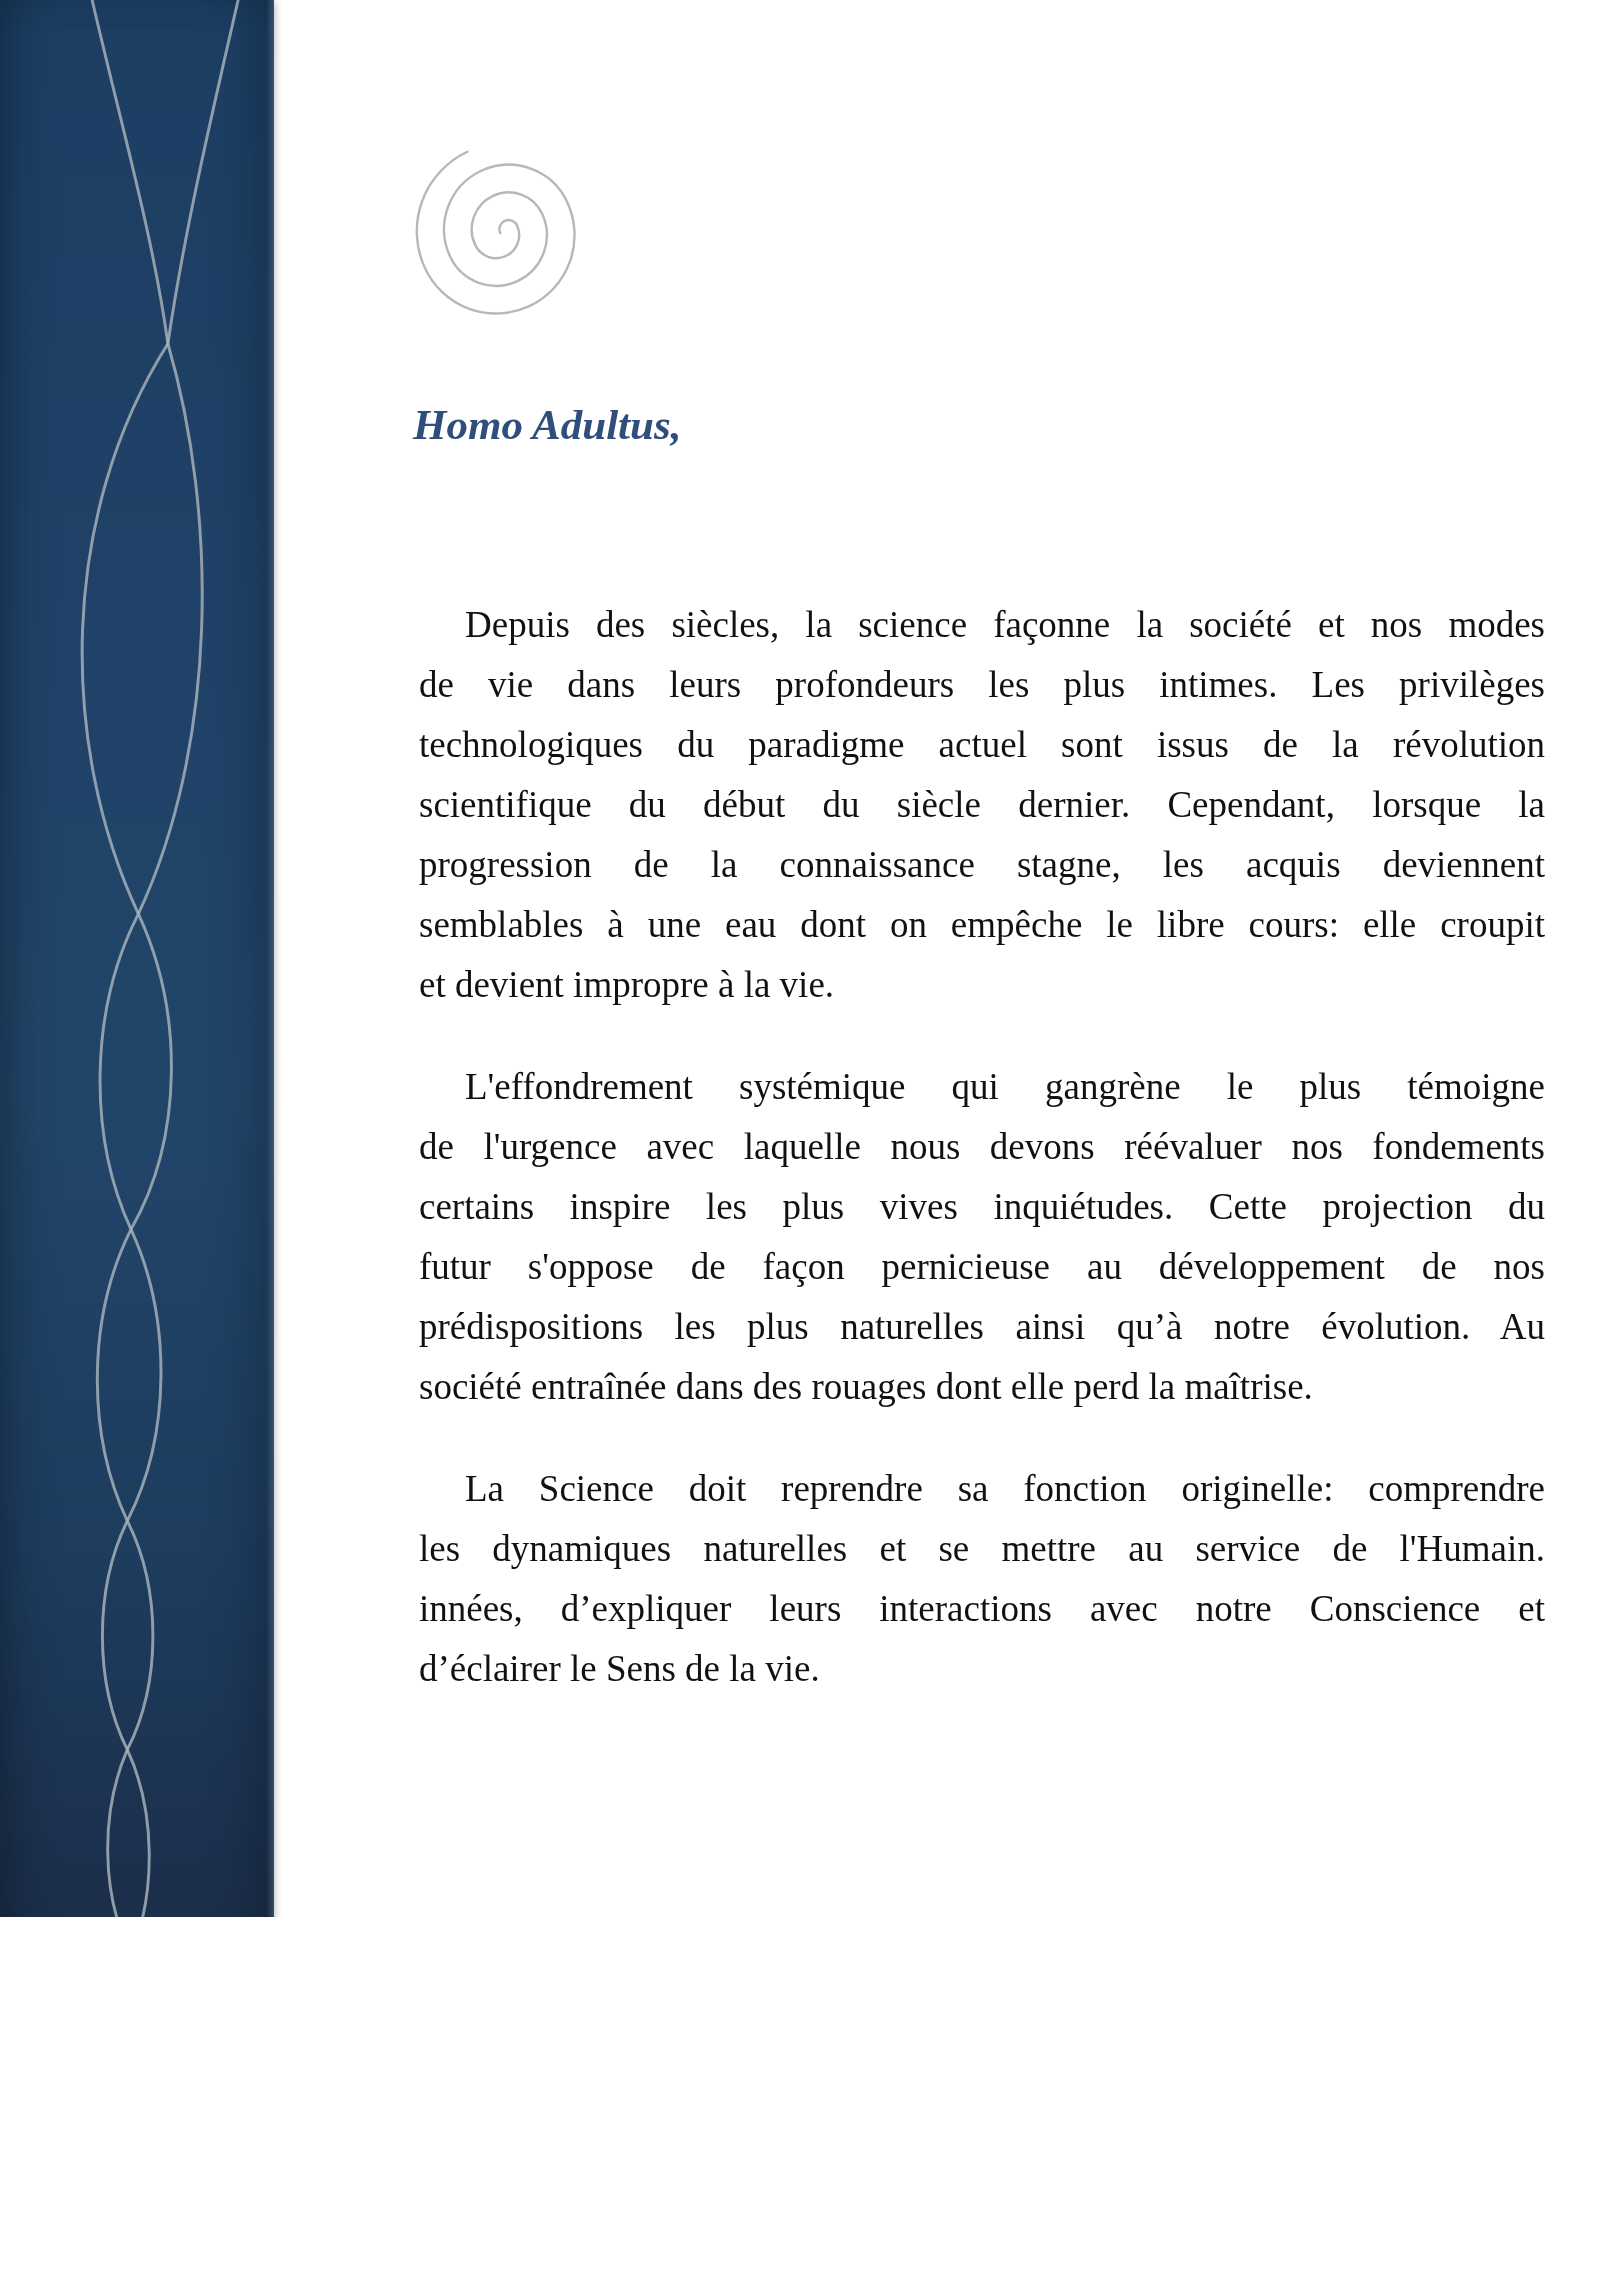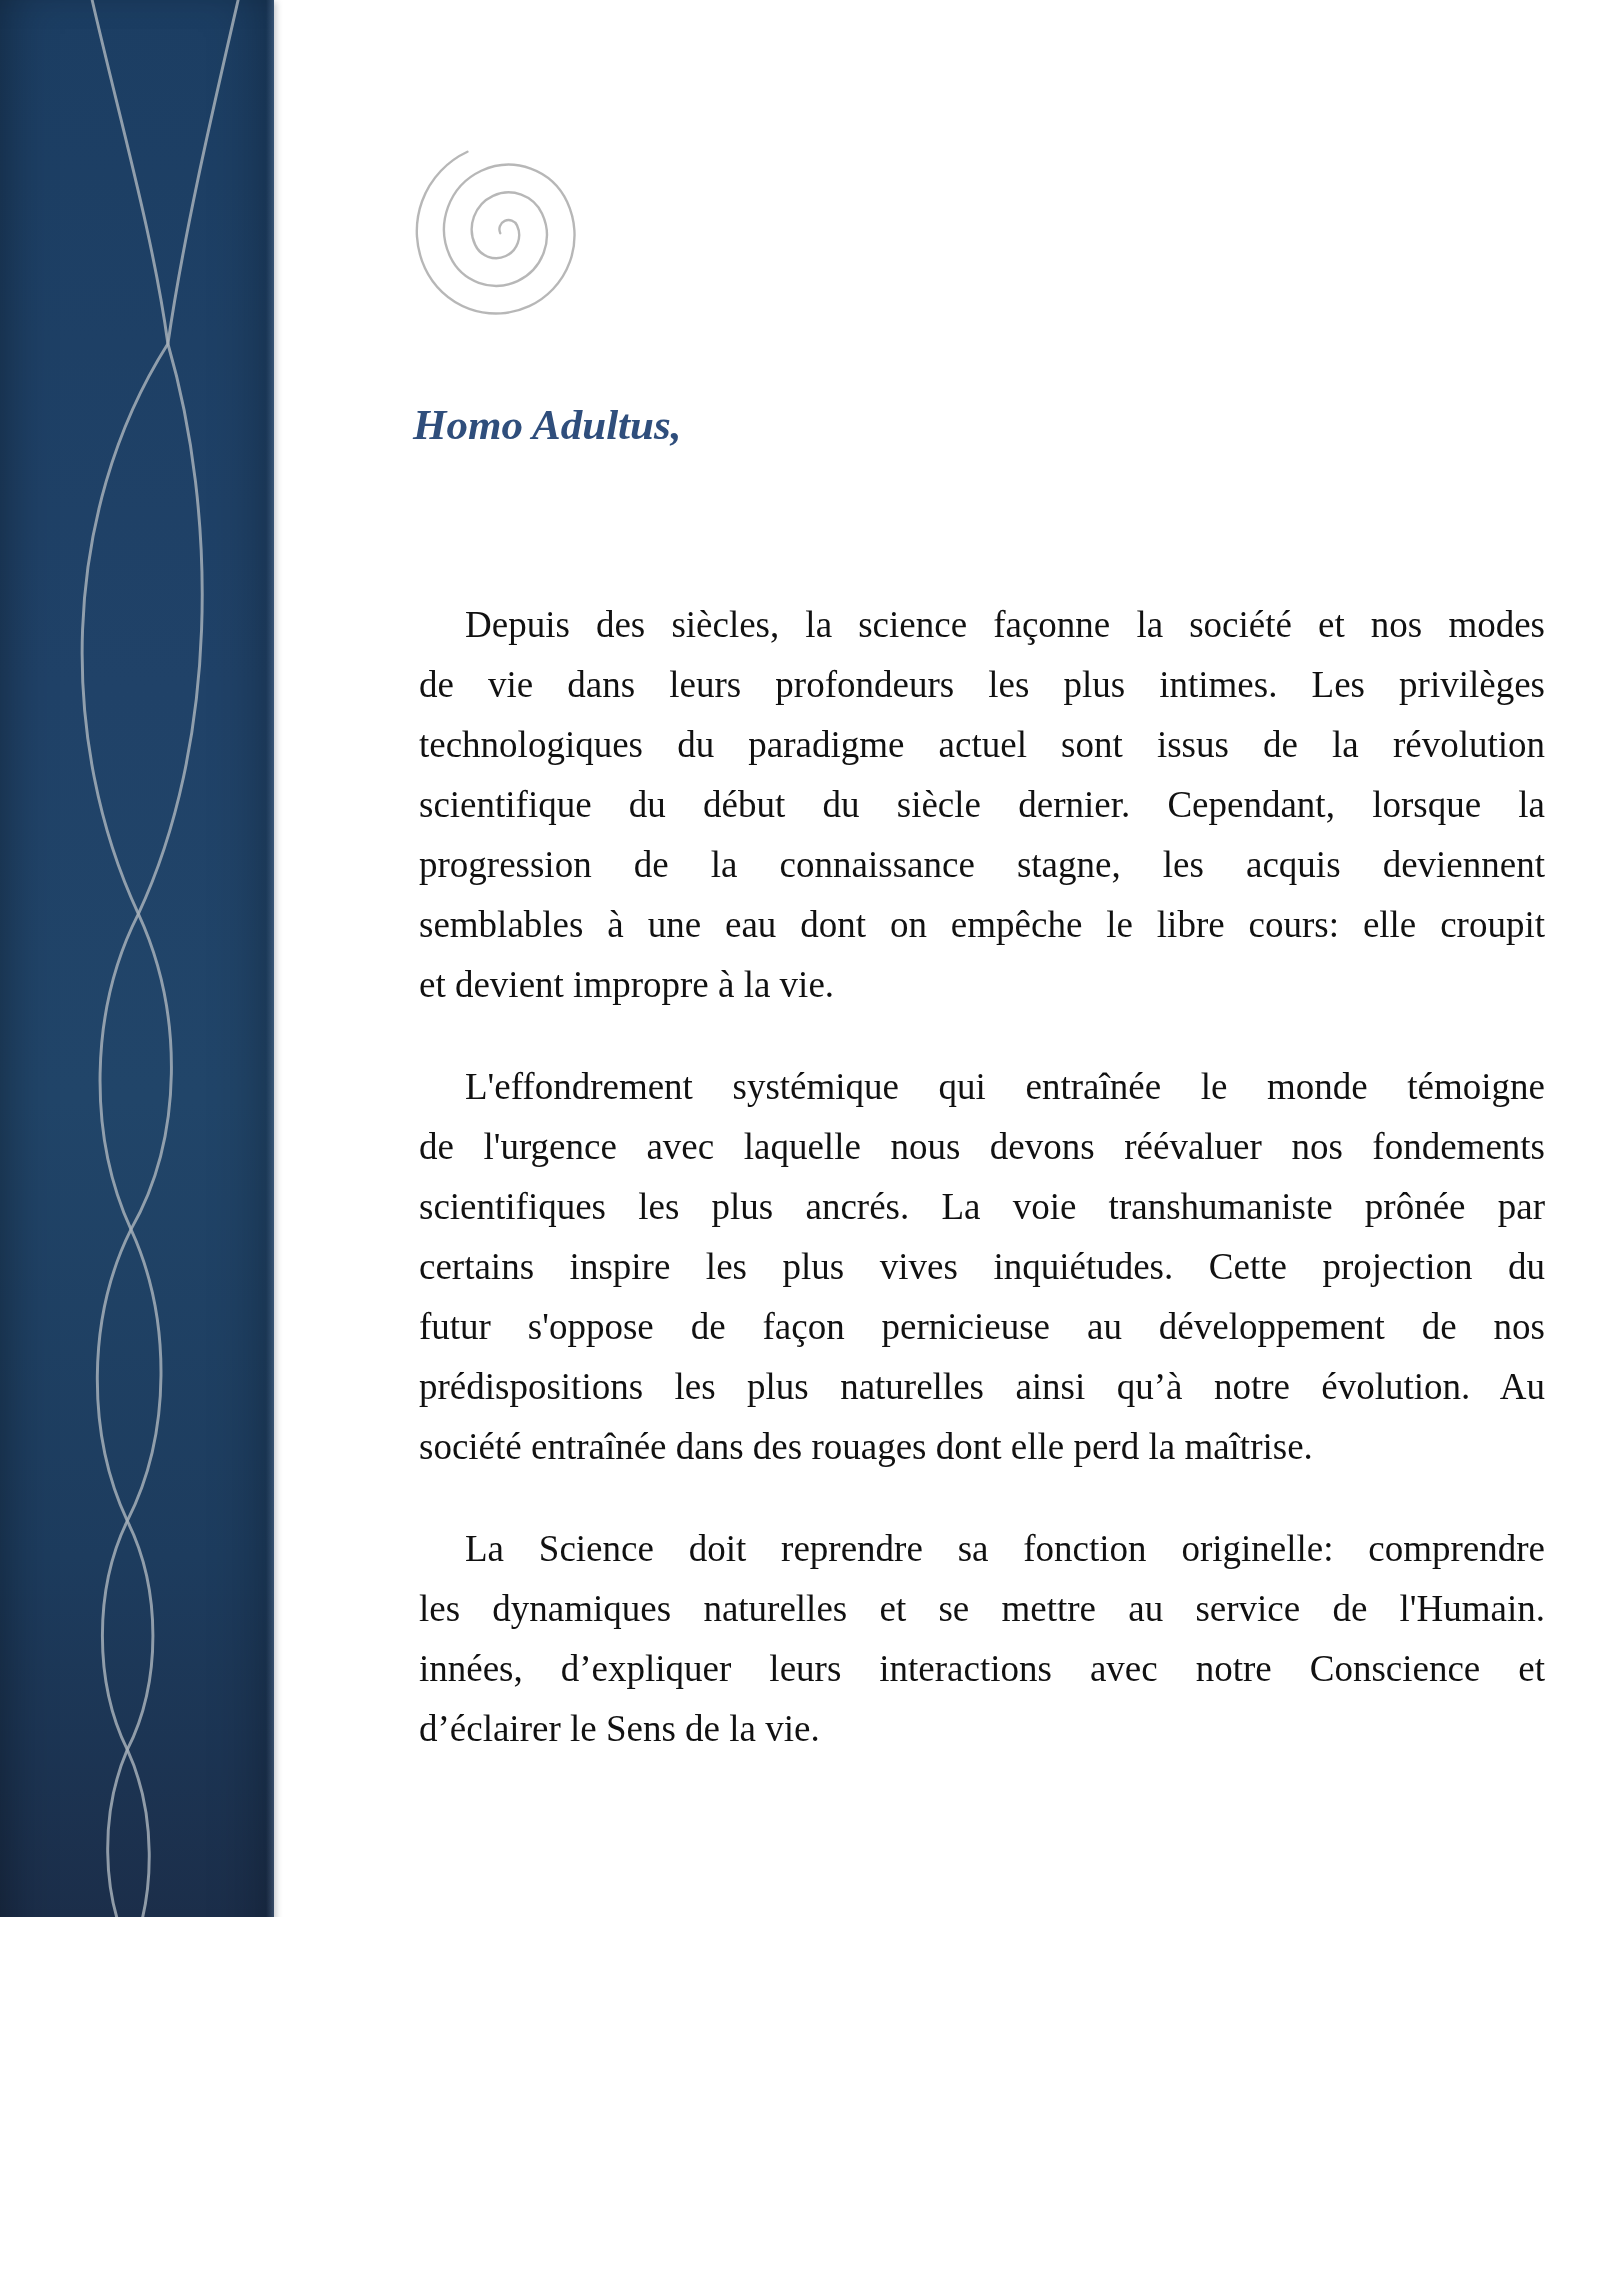--- a/index.html
+++ b/index.html
@@ -140,23 +140,22 @@
       <div class="para">
         <div class="line first">Depuis des siècles, la science façonne la société et nos modes</div>
         <div class="line">de vie dans leurs profondeurs les plus intimes. Les privilèges</div>
         <div class="line">technologiques du paradigme actuel sont issus de la révolution</div>
         <div class="line">scientifique du début du siècle dernier. Cependant, lorsque la</div>
         <div class="line">progression de la connaissance stagne, les acquis deviennent</div>
         <div class="line">semblables à une eau dont on empêche le libre cours: elle croupit</div>
         <div class="line last">et devient impropre à la vie.</div>
       </div>
       <div class="para">
-        <div class="line first">L'effondrement systémique qui entraînée le monde témoigne</div>
+        <div class="line first">L'effondrement systémique qui gangrène le plus témoigne</div>
         <div class="line">de l'urgence avec laquelle nous devons réévaluer nos fondements</div>
-        <div class="line">scientifiques les plus ancrés. La voie transhumaniste prônée par</div>
         <div class="line">certains inspire les plus vives inquiétudes. Cette projection du</div>
         <div class="line">futur s'oppose de façon pernicieuse au développement de nos</div>
         <div class="line">prédispositions les plus naturelles ainsi qu’à notre évolution. Au</div>
         <div class="line last">société entraînée dans des rouages dont elle perd la maîtrise.</div>
       </div>
       <div class="para">
         <div class="line first">La Science doit reprendre sa fonction originelle: comprendre</div>
         <div class="line">les dynamiques naturelles et se mettre au service de l'Humain.</div>
         <div class="line">innées, d’expliquer leurs interactions avec notre Conscience et</div>
         <div class="line last">d’éclairer le Sens de la vie.</div>

